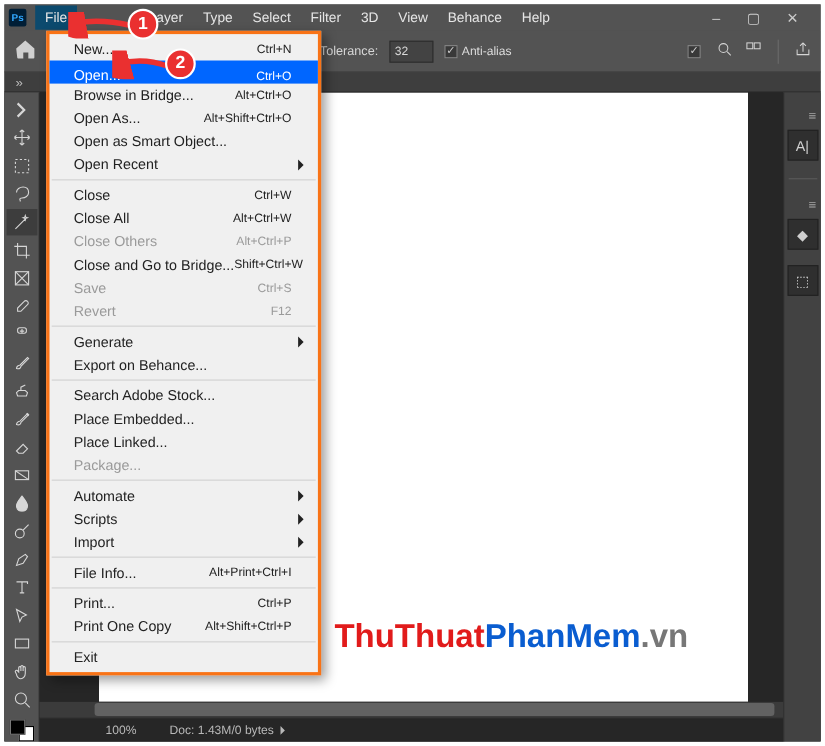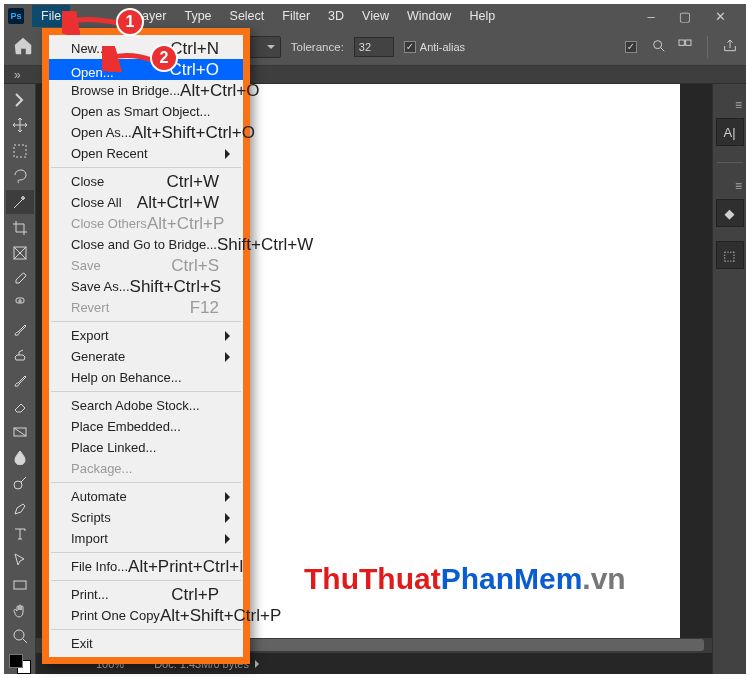--- a/index.html
+++ b/index.html
@@ -174,39 +174,39 @@
     display:flex;align-items:center;justify-content:center;
     color:#cfcfcf; font-size:13px;
   }
   .right-panels .sep{ width:26px;height:1px;background:#5a5a5a; margin:2px 0;}
   .right-panels .hamb{ font-size:12px; color:#a8a8a8; margin-bottom:-8px; align-self:flex-end; padding-right:4px;}
 
   
   .dropdown {
     position:absolute;
     left:38px; top:24px;
-    width:208px;
+    width:250px;
     background:#f0f0f0;
     color:#222;
     font-size:13px;
-    border:7px solid #f97316;
+    border:3px solid #f97316;
     box-shadow: 4px 4px 10px rgba(0,0,0,.4);
     z-index:10;
     padding: 3px 0;
   }
   .dd-row{
     display:flex; align-items:center;
     height:21px; padding:0 24px 0 22px;
     justify-content: space-between;
     white-space:nowrap;
   }
   .dd-row.highlight{ background:#0066ff; color:#fff;align-items:flex-end;}
   .dd-row.disabled{ color:#9a9a9a;align-items:center;}
   .dd-sep{ height:1px; background:#d0d0d0; margin:3px 2px;}
-  .dd-shortcut{ font-size:17px; }
+  .dd-shortcut{ font-size:11px; }
   .dd-sub::after{
     content:""; border:5px solid transparent; border-left-color: currentColor;
     position:absolute; right:8px;
   }
   .dd-row{ position:relative;}
 
   
   .callout{
     position:absolute; z-index:20;
     width:28px;height:28px; border-radius:50%;
@@ -236,21 +236,21 @@
     <div class="ps-logo">Ps</div>
     <div class="menu-item active">File</div>
     <div class="menu-item" style="width:28px"></div>
     <div class="menu-item" style="width:28px"></div>
     <div class="menu-item">Layer</div>
     <div class="menu-item">Type</div>
     <div class="menu-item">Select</div>
     <div class="menu-item">Filter</div>
     <div class="menu-item">3D</div>
     <div class="menu-item">View</div>
-    <div class="menu-item">Window</div>
+    <div class="menu-item">Behance</div>
     <div class="menu-item">Help</div>
     <div class="win-controls">
       <span>–</span>
       <span>▢</span>
       <span>✕</span>
     </div>
   </div>
 
   <div class="optionsbar">
     <span class="home-icon">
@@ -452,25 +452,25 @@
       </div>
       <div class="dd-row highlight">
         <span>Open...</span>
         <span class="dd-shortcut">Ctrl+O</span>
       </div>
       <div class="dd-row">
         <span>Browse in Bridge...</span>
         <span class="dd-shortcut">Alt+Ctrl+O</span>
       </div>
       <div class="dd-row">
-        <span>Open as Smart Object...</span>
-      </div>
-      <div class="dd-row">
         <span>Open As...</span>
         <span class="dd-shortcut">Alt+Shift+Ctrl+O</span>
+      </div>
+      <div class="dd-row">
+        <span>Open as Smart Object...</span>
       </div>
       <div class="dd-row dd-sub">
         <span>Open Recent</span>
       </div>
       <div class="dd-sep"></div>
       <div class="dd-row">
         <span>Close</span>
         <span class="dd-shortcut">Ctrl+W</span>
       </div>
       <div class="dd-row">
@@ -482,37 +482,30 @@
         <span class="dd-shortcut">Alt+Ctrl+P</span>
       </div>
       <div class="dd-row">
         <span>Close and Go to Bridge...</span>
         <span class="dd-shortcut">Shift+Ctrl+W</span>
       </div>
       <div class="dd-row disabled">
         <span>Save</span>
         <span class="dd-shortcut">Ctrl+S</span>
       </div>
-      <div class="dd-row">
-        <span>Save As...</span>
-        <span class="dd-shortcut">Shift+Ctrl+S</span>
-      </div>
       <div class="dd-row disabled">
         <span>Revert</span>
         <span class="dd-shortcut">F12</span>
       </div>
       <div class="dd-sep"></div>
       <div class="dd-row dd-sub">
-        <span>Export</span>
-      </div>
-      <div class="dd-row dd-sub">
         <span>Generate</span>
       </div>
       <div class="dd-row">
-        <span>Help on Behance...</span>
+        <span>Export on Behance...</span>
       </div>
       <div class="dd-sep"></div>
       <div class="dd-row">
         <span>Search Adobe Stock...</span>
       </div>
       <div class="dd-row">
         <span>Place Embedded...</span>
       </div>
       <div class="dd-row">
         <span>Place Linked...</span>

